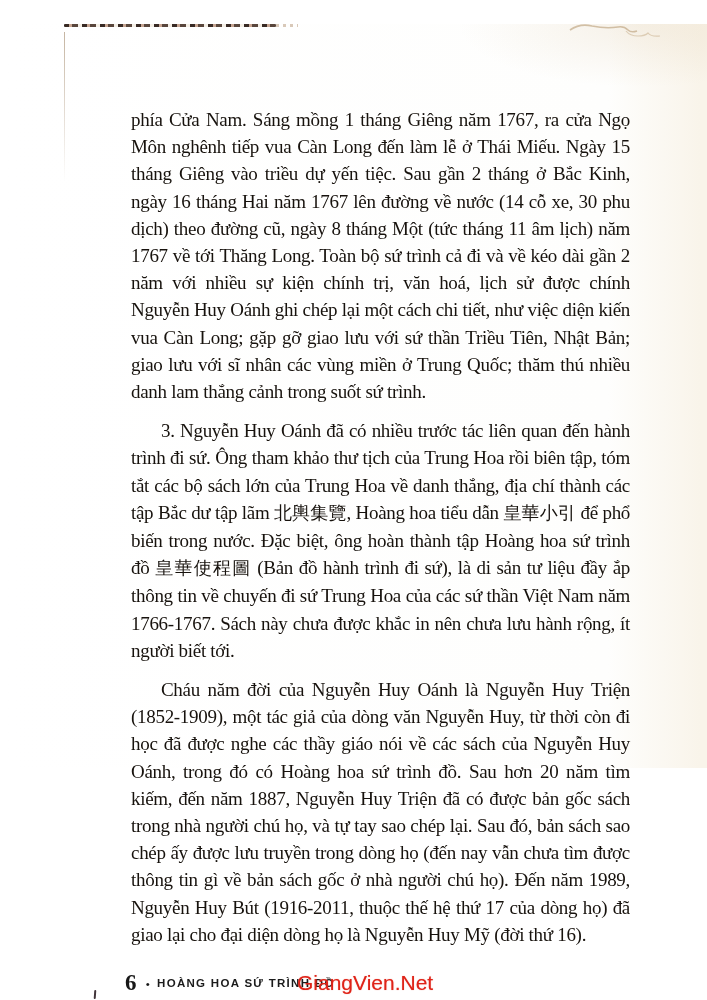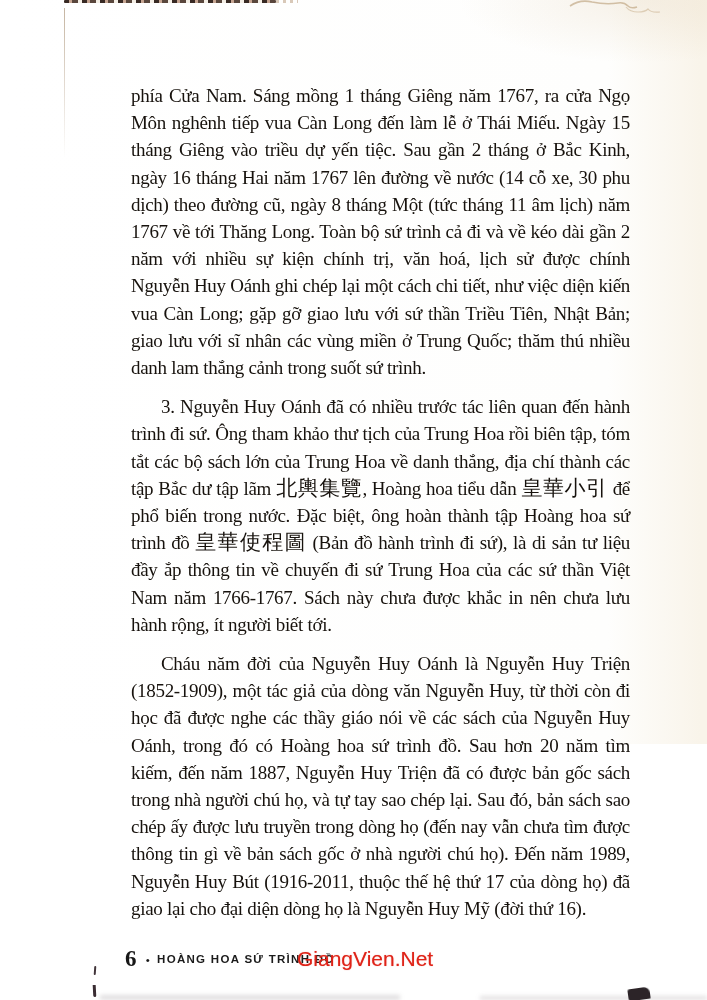--- a/index.html
+++ b/index.html
@@ -9,20 +9,21 @@
     font-family: "Liberation Serif", serif;
     background: #ffffff;
   }
   .page {
     position: relative;
     width: 707px; height: 744px;
     background:
       radial-gradient(ellipse 260px 90px at 640px 0px, rgba(214,188,146,0.20), rgba(214,188,146,0) 70%),
       linear-gradient(to right, #ffffff 0%, #fefefd 86%, #f9f4ea 99%),
       #fdfdfc;
+    margin-top: 24px;
   }
   
   .top-edge {
     position: absolute; left: 64px; top: 0; width: 212px; height: 3px;
     background: repeating-linear-gradient(90deg,
       rgba(45,30,24,0.95) 0 5px, rgba(150,90,55,0.55) 5px 8px,
       rgba(60,38,26,0.85) 8px 14px, rgba(225,210,185,0.35) 14px 18px);
     border-radius: 1px;
     filter: blur(0.3px);
   }
@@ -65,21 +66,21 @@
   .para {
     margin: 0 0 12px 0;
     font-size: 19px;
     line-height: 27.2px;
     letter-spacing: -0.3px;
     text-align: justify;
     text-justify: inter-word;
   }
   .para.indent { text-indent: 30px; }
   .it { }
-  .cjk { font-style: normal; font-size: 21px; letter-spacing: 0; }
+  .cjk { font-style: normal; font-size: 18px; letter-spacing: 0; }
   
   .footer {
     position: absolute; left: 125px; top: 946px;
     display: flex; align-items: baseline;
     color: #171717;
   }
   .page-number {
     font-family: "Liberation Serif", serif;
     font-size: 23px; font-weight: 600; line-height: 26px;
   }

